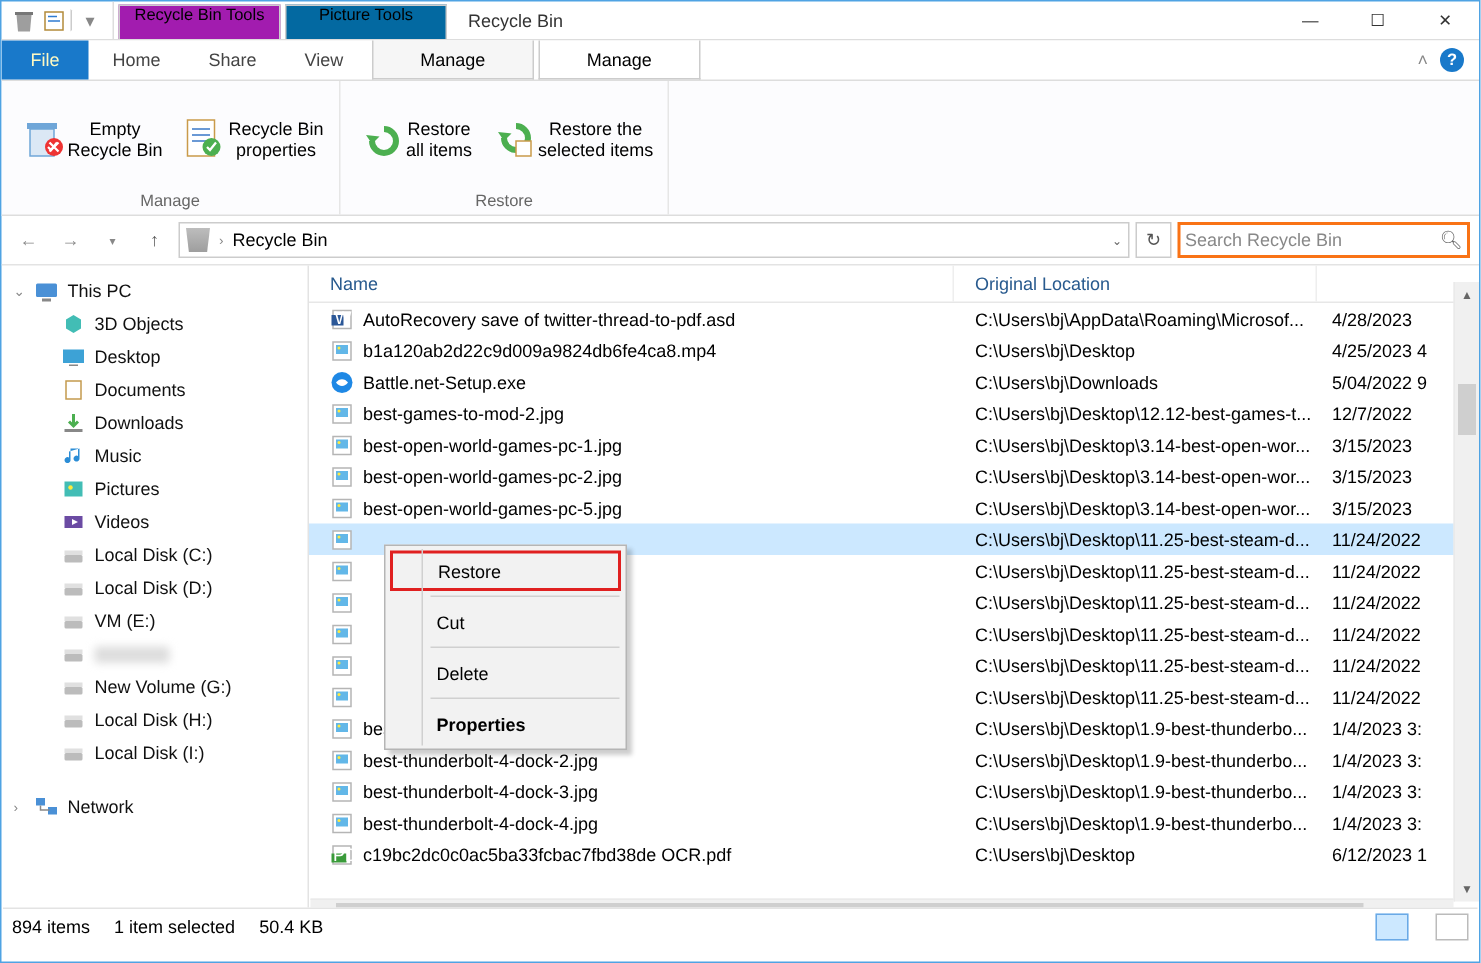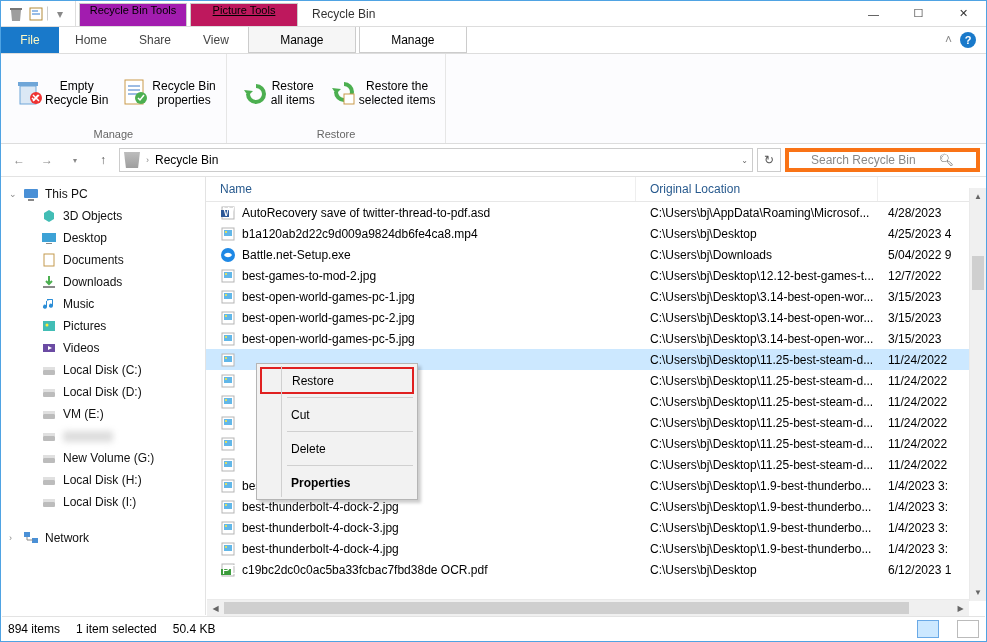--- a/index.html
+++ b/index.html
@@ -5,21 +5,21 @@
   * { box-sizing: border-box; font-family: "Segoe UI", Arial, sans-serif; font-size: 12px; }
   body { margin:0; background:#fff; width:987px; height:642px; border:1px solid #4fa3e3; position:relative; overflow:hidden;}
 
   
   .titlebar { height:26px; display:flex; align-items:stretch; border-bottom:1px solid #ddd;}
   .qat { display:flex; align-items:center; padding:0 6px; gap:2px; border-right:1px solid #ddd;}
   .qat span{width:18px;height:18px;border:1px solid transparent;display:flex;align-items:center;justify-content:center;}
   .tab-tools{display:flex;}
   .ctx-tab{display:flex;flex-direction:column;align-items:center;justify-content:flex-start;width:108px;border:1px solid #ccc;border-bottom:none;margin-top:2px;margin-left:3px;}
   .ctx-tab.rb{background:#a21caf;}
-  .ctx-tab.pt{background:#be185d;text-decoration:underline;}
+  .ctx-tab.pt{background:#0369a1;}
   .ctx-tab-lbl{font-size:11px;line-height:1;padding-top:1px;}
   .window-title{padding-left:14px;display:flex;align-items:center;flex:1;color:#333;}
   .win-btns{display:flex;}
   .win-btn{width:45px;display:flex;align-items:center;justify-content:center;color:#333;font-size:11px;}
 
   
   .tabstrip{height:27px;display:flex;align-items:stretch;border-bottom:1px solid #ddd;background:#fff;}
   .filetab{background:#1979ca;color:#fef9c3;width:58px;display:flex;align-items:center;justify-content:center;}
   .maintab{padding:0 16px;display:flex;align-items:center;justify-content:center;color:#444;cursor:default;}
   .ctx-sub{width:108px;border:1px solid #ccc;border-top:none;display:flex;align-items:center;justify-content:center;margin-left:3px;}
@@ -37,21 +37,21 @@
   .grplbl{text-align:center;color:#666;font-size:11px;padding:2px 0 3px 0;}
 
   
   .navbar{height:33px;border-bottom:1px solid #e3e3e3;display:flex;align-items:center;padding:3px 6px;gap:4px;}
   .navbtn{width:24px;height:24px;display:flex;align-items:center;justify-content:center;color:#888;}
   .navbtn.enabled{color:#555;}
   .addrbox{flex:1;border:1px solid #ccc;height:24px;display:flex;align-items:center;padding:0 4px;gap:6px;}
   .bin-glyph{width:16px;height:16px;background:linear-gradient(#bdbdbd,#9e9e9e);clip-path:polygon(12% 100%,88% 100%,100% 0,0 0);position:relative;}
   .bin-glyph::before{content:"";position:absolute;top:-4px;left:-1px;right:-1px;height:4px;background:#777;border-radius:2px 2px 0 0;}
   .refresh{width:24px;height:24px;border:1px solid #ccc;display:flex;align-items:center;justify-content:center;color:#555;}
-  .searchbox{width:195px;border:4px solid #f97316;height:24px;display:flex;align-items:center;padding:0 22px;color:#888;justify-content:space-between;}
+  .searchbox{width:195px;border:2px solid #f97316;height:24px;display:flex;align-items:center;padding:0 3px;color:#888;justify-content:space-between;}
 
   
   .body{display:flex;height:438px;}
   .navpane{width:205px;border-right:1px solid #e3e3e3;padding:6px 0;overflow:hidden;}
   .navitem{display:flex;align-items:center;height:22px;padding-left:22px;gap:6px;color:#111;}
   .navitem.root{padding-left:22px;}
   .navitem.sub{padding-left:40px;}
   .navitem.sec{margin-top:14px;}
   .navicon{width:16px;height:16px;display:flex;align-items:center;justify-content:center;}
   .nav-chev{position:relative;width:8px;margin-left:-14px;color:#888;font-size:9px;}
@@ -75,21 +75,21 @@
 
   
   .ctxmenu{position:absolute;left:255px;top:362px;width:162px;background:#f2f2f2;border:1px solid #b5b5b5;box-shadow:3px 3px 3px rgba(0,0,0,0.2);padding:2px;z-index:50;}
   .ctxitem{height:27px;display:flex;align-items:center;padding-left:30px;margin:1px;border:1px solid transparent;}
   .ctxitem.hi{border:2px solid #e02020;}
   .ctxitem.bold{font-weight:bold;}
   .ctxsep{height:1px;background:#d0d0d0;margin:3px 2px 3px 28px;}
   .ctx-iconcol{position:absolute;left:24px;top:2px;bottom:2px;width:1px;background:#d0d0d0;}
 
   
-  .statusbar{position:absolute;left:1px;right:1px;bottom:1px;height:24px;border-top:1px solid #e3e3e3;display:flex;align-items:center;padding:0 6px;gap:16px;background:#fff;}
+  .statusbar{position:absolute;left:1px;right:1px;bottom:12px;height:24px;border-top:1px solid #e3e3e3;display:flex;align-items:center;padding:0 6px;gap:16px;background:#fff;}
   .statusbar .spacer{flex:1;}
   .viewbtn{width:22px;height:18px;border:1px solid #bbb;margin-left:2px;}
   .viewbtn.active{background:#cce8ff;border-color:#6aa9e6;}
 
   
   .vbar{position:absolute;right:0;top:187px;width:17px;bottom:40px;background:#f0f0f0;border-left:1px solid #eaeaea;}
   .vthumb{position:absolute;left:2px;right:2px;top:68px;height:34px;background:#cfcfcf;}
   .varrow{position:absolute;left:0;right:0;height:17px;display:flex;align-items:center;justify-content:center;color:#666;font-size:8px;}
   .hbar{position:absolute;left:206px;right:17px;bottom:25px;height:17px;background:#f0f0f0;border-top:1px solid #eaeaea;}
   .hthumb{position:absolute;top:2px;bottom:2px;left:17px;right:60px;background:#cfcfcf;}

